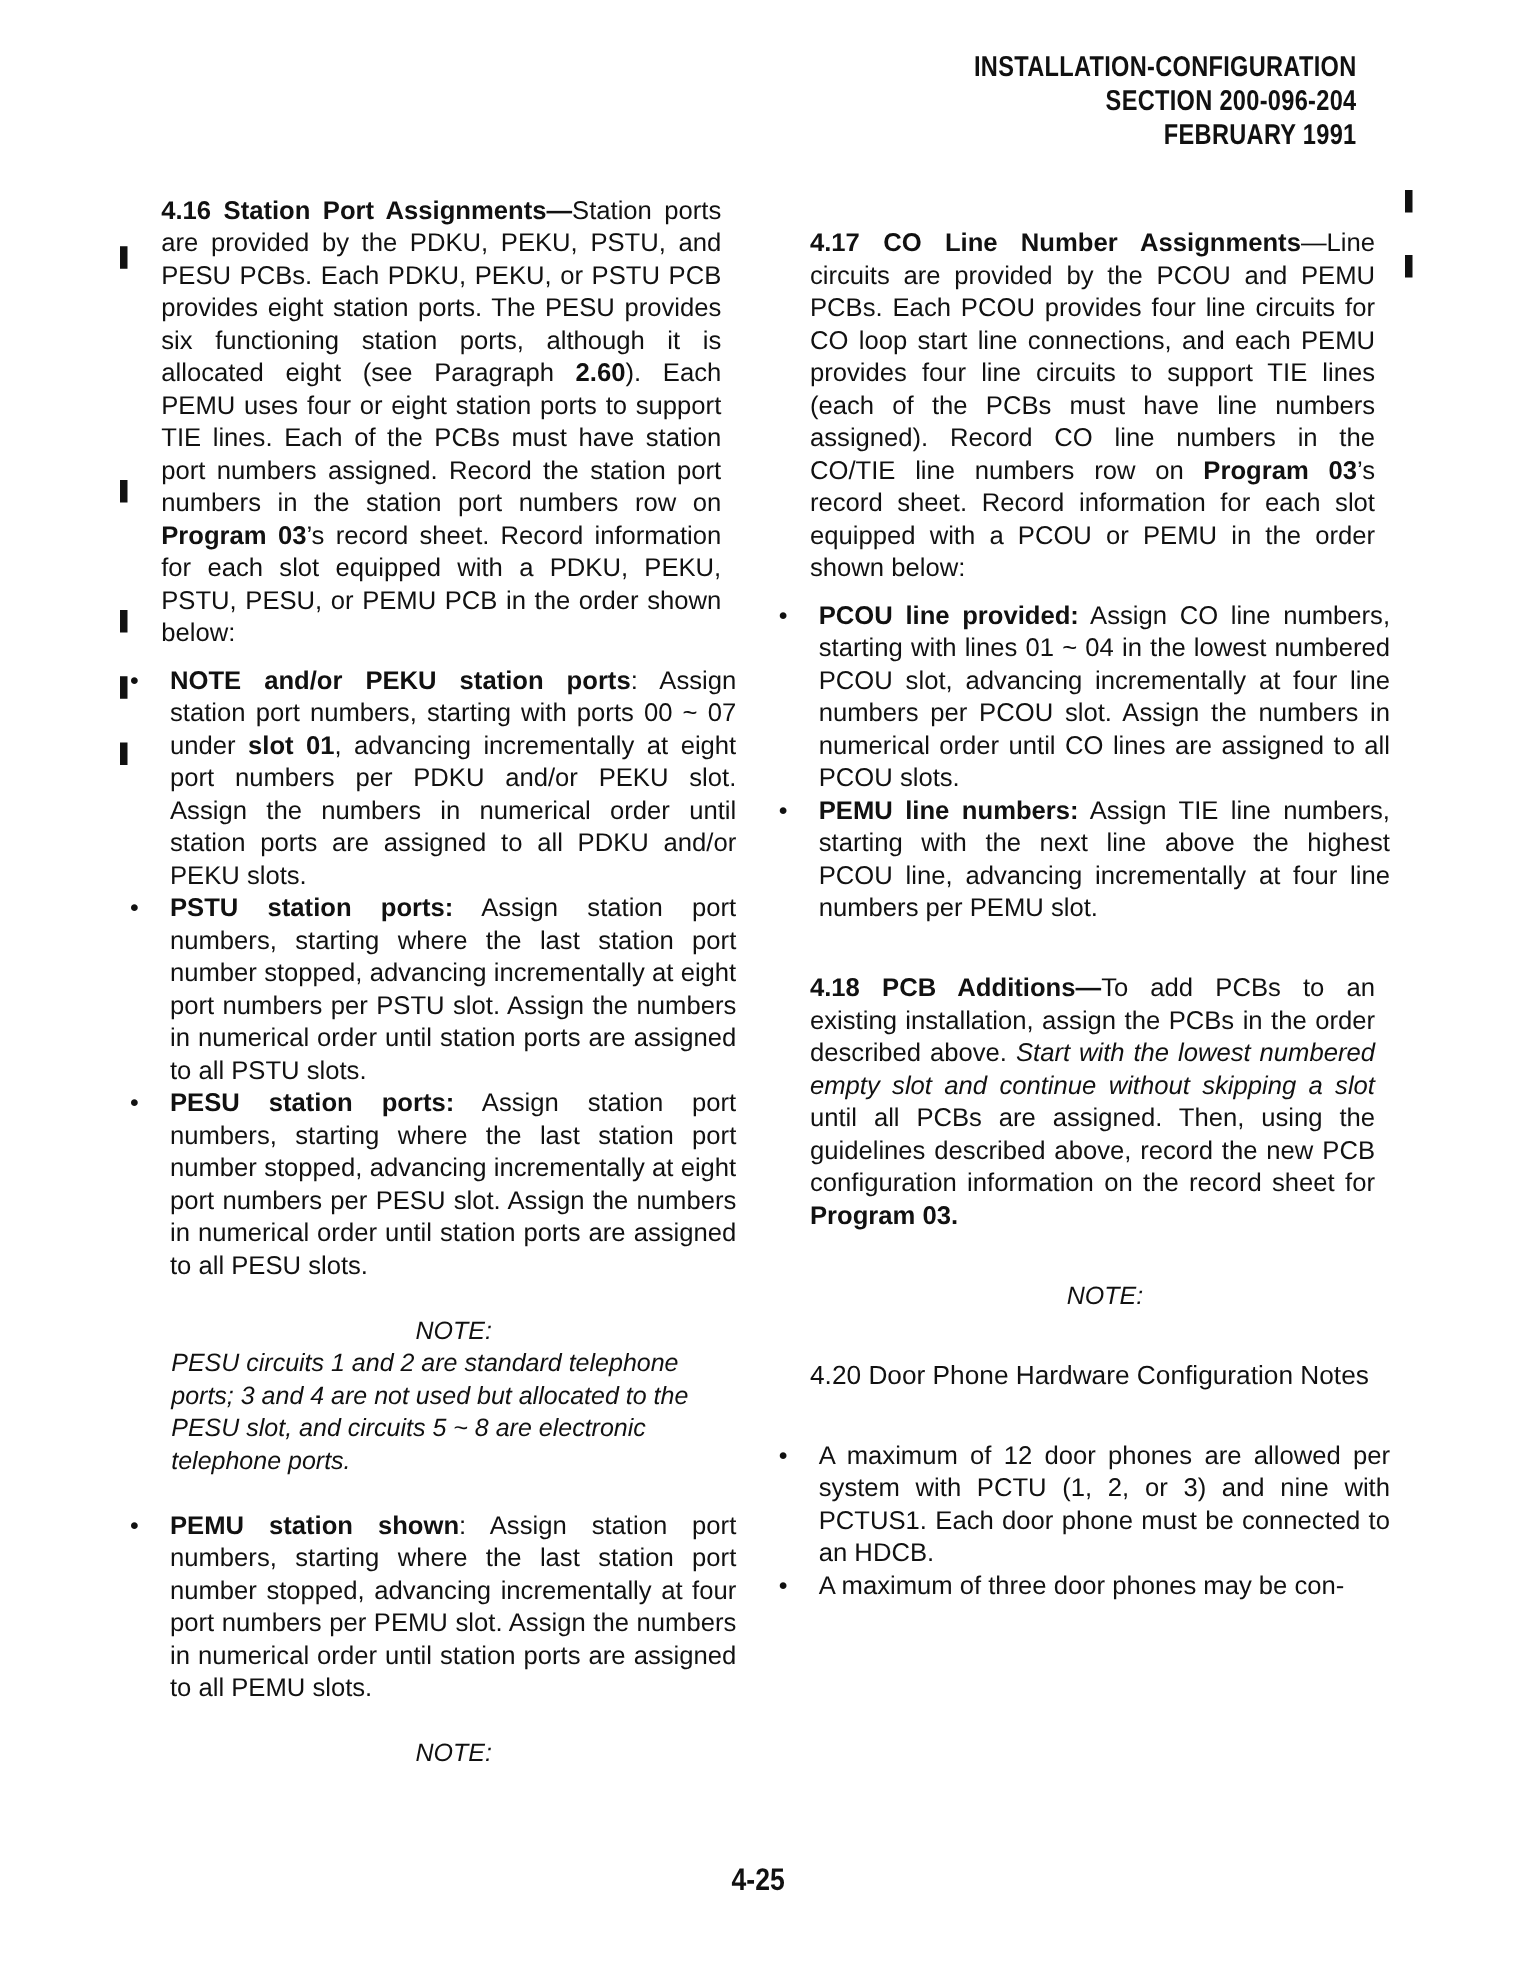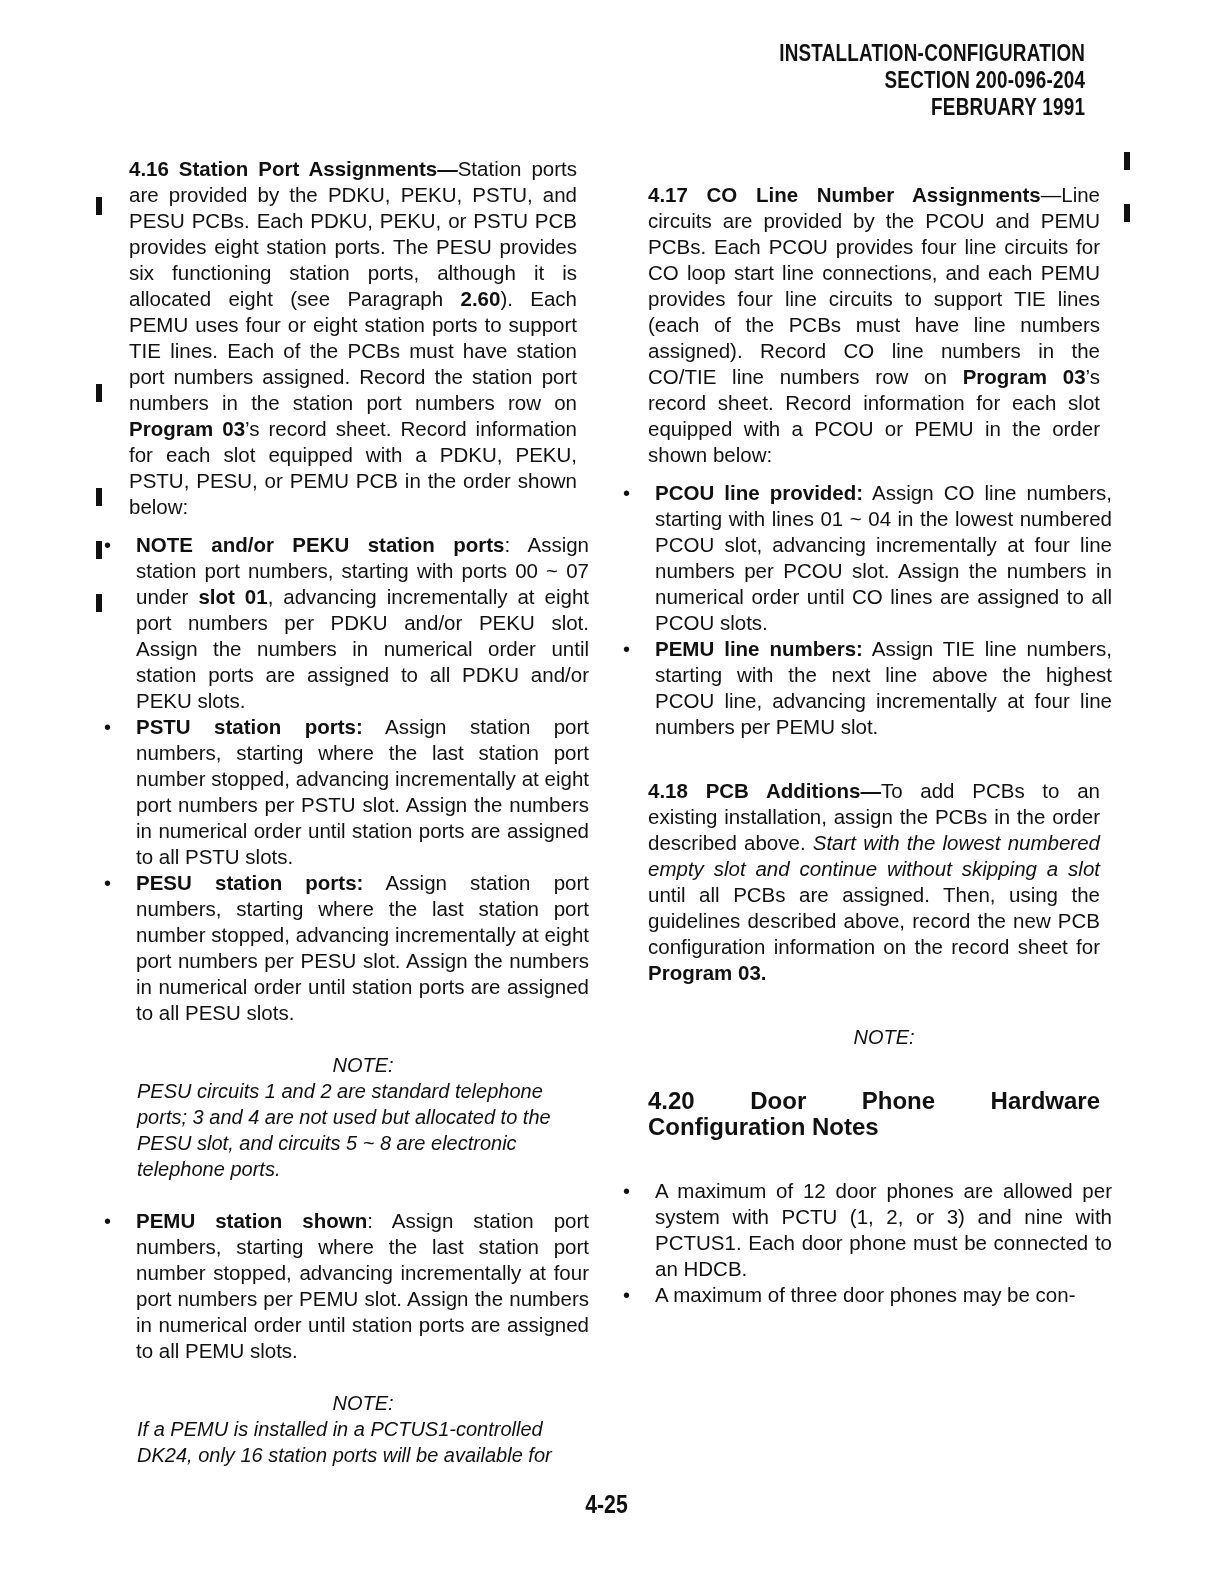--- a/index.html
+++ b/index.html
@@ -13,21 +13,21 @@
   .col.right { left: 636px; width: 476px; }
   p { margin: 12px; text-align: justify; }
   b { font-weight: bold; }
   .ital { font-style: italic; }
   .note { margin-left: 20px; font-style: italic; font-size: 20px; line-height: 26px; }
   .note-label { display: block; text-align: center; }
   ul { margin: 0; padding: 0; list-style: none; }
   li { position: relative; padding-left: 19px; text-align: justify; }
   li .bullet { position: absolute; left: -13px; top: 0; font-size: 20px; }
   .gap { height: 26px; }
-  .subhead { font-weight: bold; font-size: 24px; }
+  .subhead { font-weight: normal; font-size: 21px; }
   .changebar { position: absolute; width: 6px; height: 18px; background: #111; }
   .pagenum { position: absolute; left: 0; right: 0; top: 1490px; text-align: center;
              font-weight: bold; font-size: 25px; transform: scaleX(0.85); }
 </style>
 </head>
 <body>
 
 <div class="header">
   <div>INSTALLATION-CONFIGURATION</div>
   <div>SECTION 200-096-204</div>
@@ -68,21 +68,20 @@
   <div class="gap"></div>
   <ul>
     <li>
       <span class="bullet">•</span>
       <b>PEMU station shown</b><span>: Assign station port numbers, starting where the last station port number stopped, advancing incrementally at four port numbers per PEMU slot. Assign the numbers in numerical order until station ports are assigned to all PEMU slots.</span>
     </li>
   </ul>
   <div class="gap"></div>
   <div class="note">
     <span class="note-label">NOTE:</span>
-    <span>If a PEMU is installed in a PCTUS1-controlled DK24, only 16 station ports will be available for</span>
   </div>
 </div>
 
 <div class="col right">
   <div class="gap"></div>
   <p>
     <b>4.17 CO Line Number Assignments</b><span>—</span><span>Line circuits are provided by the PCOU and PEMU PCBs. Each PCOU provides four line circuits for CO loop start line connections, and each PEMU provides four line circuits to support TIE lines (each of the PCBs must have line numbers assigned). Record CO line numbers in the CO/TIE line numbers row on </span><b>Program 03</b><span>’s record sheet. Record information for each slot equipped with a PCOU or PEMU in the order shown below:</span>
   </p>
   <ul>
     <li>

